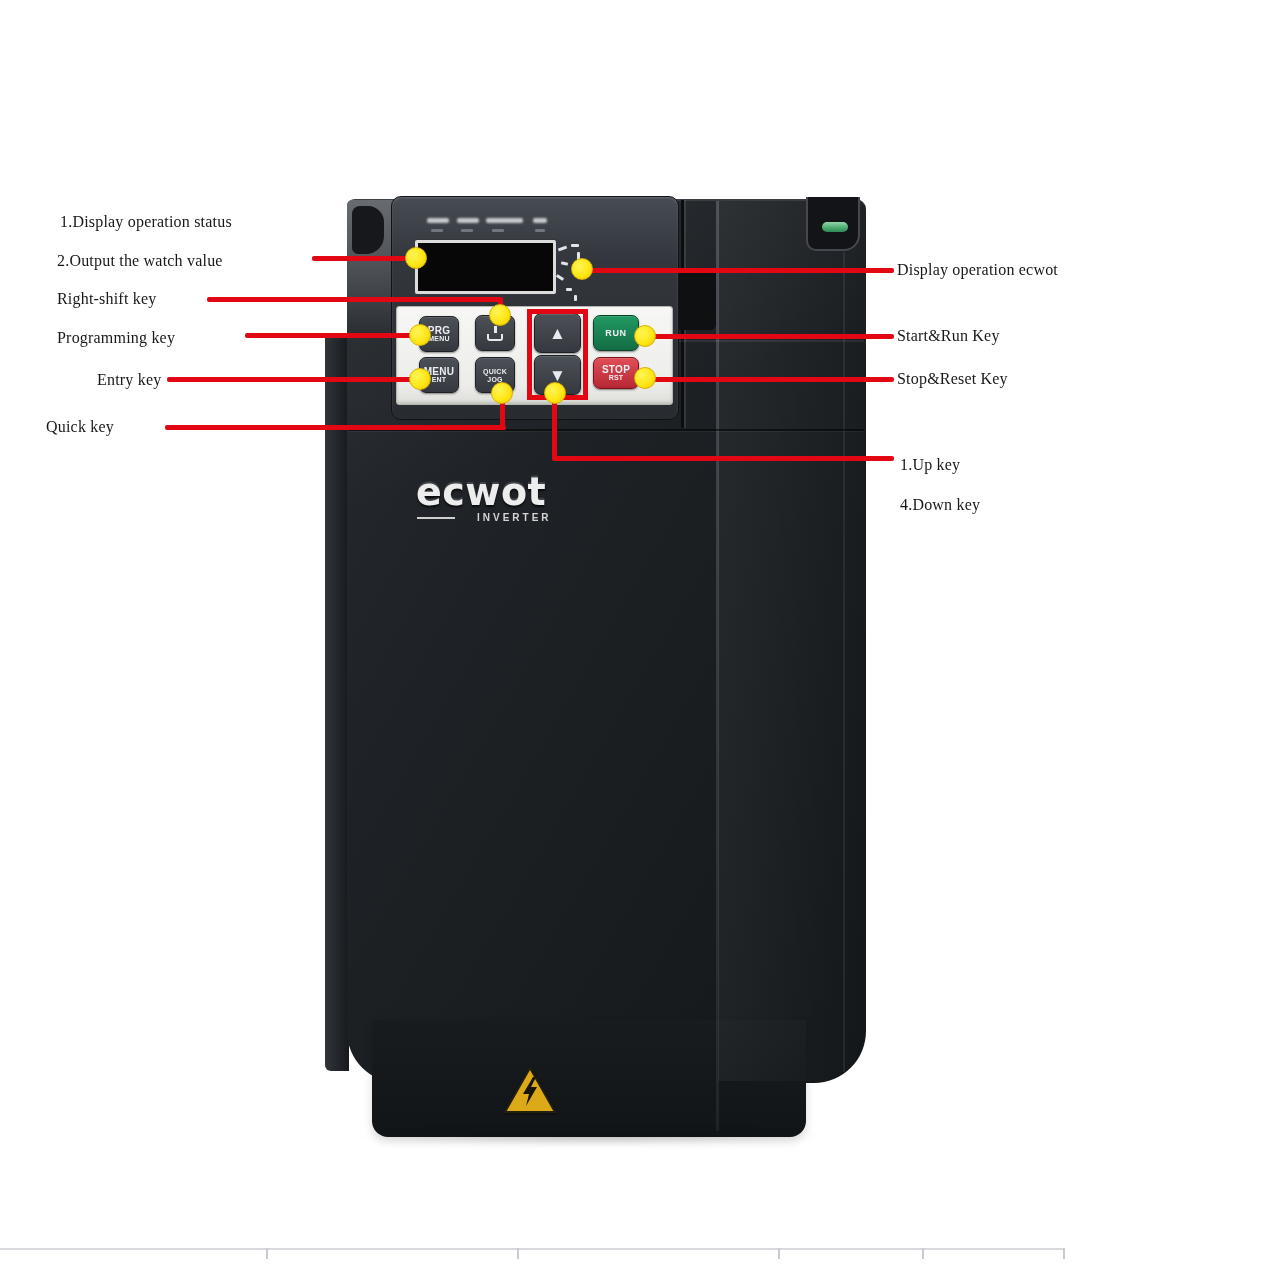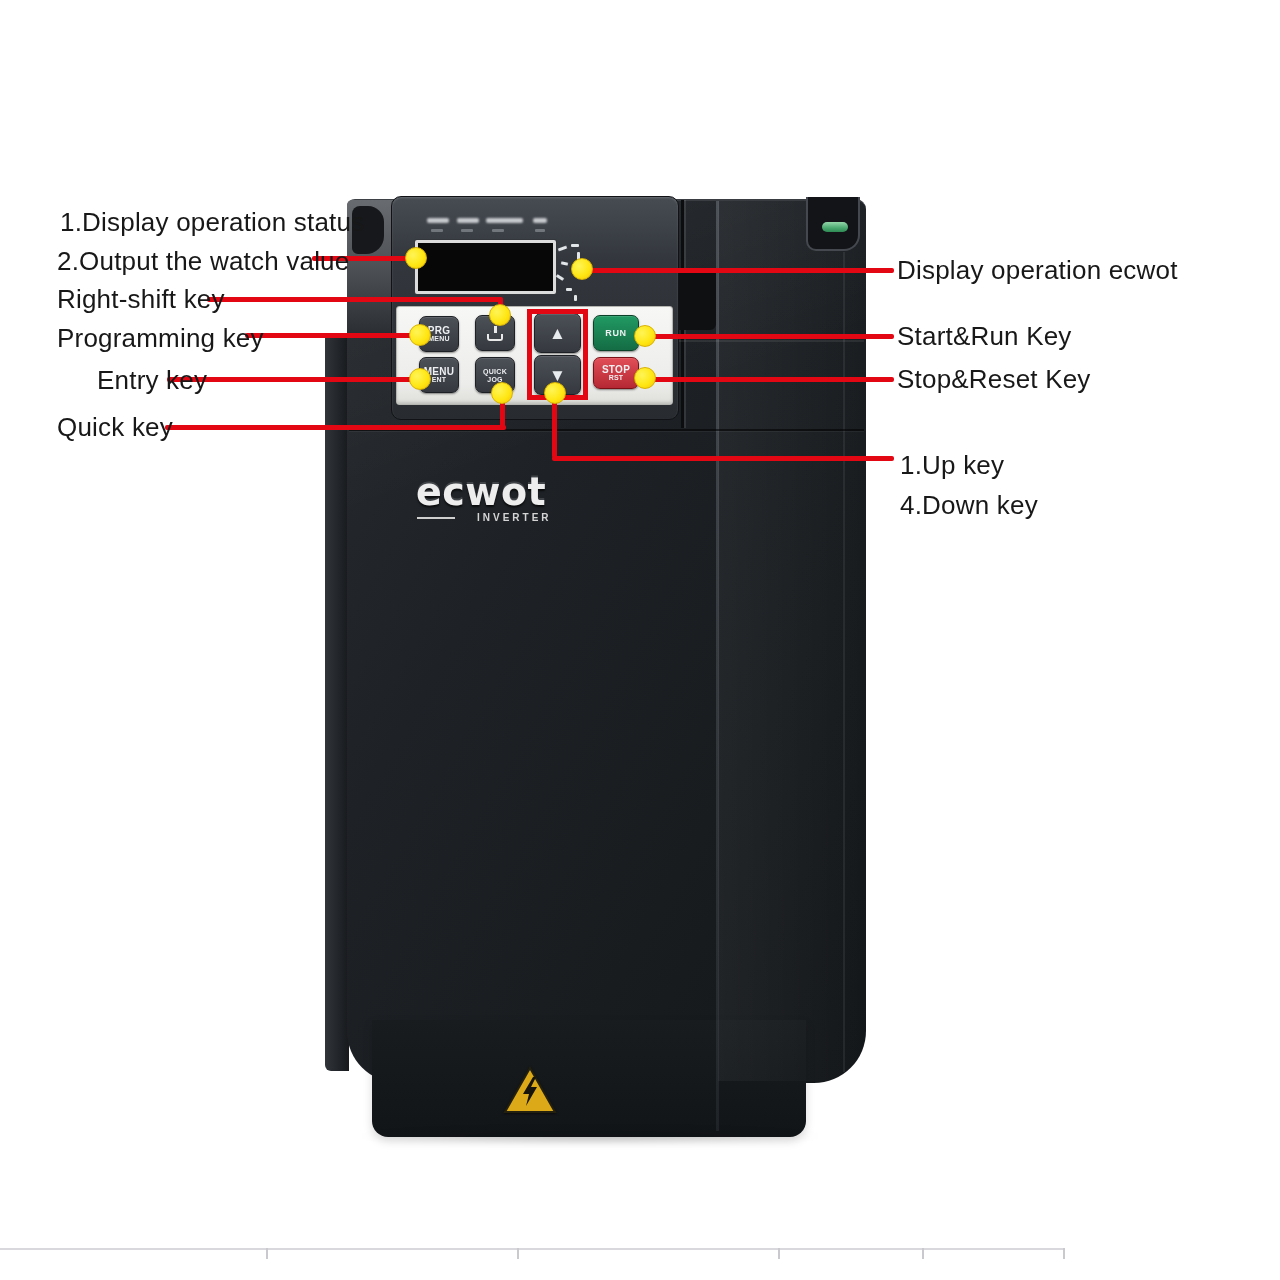--- a/index.html
+++ b/index.html
@@ -1,19 +1,19 @@
 <!DOCTYPE html>
 <html><head>
 <meta charset="utf-8">
 <style>
   html,body{margin:0;padding:0;}
   body{width:1280px;height:1280px;background:#ffffff;font-family:"Liberation Sans",sans-serif;position:relative;overflow:hidden;}
 
   
-  .callout-label{position:absolute;font-size:26px;line-height:26px;color:#181818;white-space:nowrap;letter-spacing:0.2px;}
+  .callout-label{position:absolute;font-size:16px;line-height:26px;color:#181818;white-space:nowrap;letter-spacing:0.2px;font-family:Liberation Serif, serif;}
 
   
   .callout-line{position:absolute;background:#e30613;height:5px;border-radius:2px;}
   .callout-line.vert{width:5px;height:auto;}
   .callout-dot{position:absolute;width:22px;height:22px;border-radius:50%;
     background:radial-gradient(circle at 35% 35%, #fff457 0%, #ffe714 55%, #f5c400 100%);
     border:1px solid #d8b200;box-sizing:border-box;z-index:40;}
 
   
   .body-main{position:absolute;left:347px;top:199px;width:519px;height:884px;
@@ -206,21 +206,21 @@
 <div class="callout-dot" style="left:571px;top:258px;"></div>
 <div class="callout-dot" style="left:634px;top:325px;"></div>
 <div class="callout-dot" style="left:634px;top:367px;"></div>
 <div class="callout-dot" style="left:544px;top:382px;"></div>
 
 <div class="callout-label" style="left:60px;top:209px;">1.Display operation status</div>
 <div class="callout-label" style="left:57px;top:248px;">2.Output the watch value</div>
 <div class="callout-label" style="left:57px;top:286px;">Right-shift key</div>
 <div class="callout-label" style="left:57px;top:325px;">Programming key</div>
 <div class="callout-label" style="left:57px;top:367px;margin-left:40px;">Entry key</div>
-<div class="callout-label" style="left:57px;top:414px;">Quick key</div>
+<div class="callout-label" style="left:46px;top:414px;">Quick key</div>
 <div class="callout-label" style="left:897px;top:257px;">Display operation ecwot</div>
 <div class="callout-label" style="left:897px;top:323px;">Start&amp;Run Key</div>
 <div class="callout-label" style="left:897px;top:366px;">Stop&amp;Reset Key</div>
 <div class="callout-label" style="left:900px;top:452px;">1.Up key</div>
 <div class="callout-label" style="left:900px;top:492px;">4.Down key</div>
 
 <div class="doc-line"></div>
 <div class="doc-tick" style="left:266px;"></div>
 <div class="doc-tick" style="left:517px;"></div>
 <div class="doc-tick" style="left:778px;"></div>

